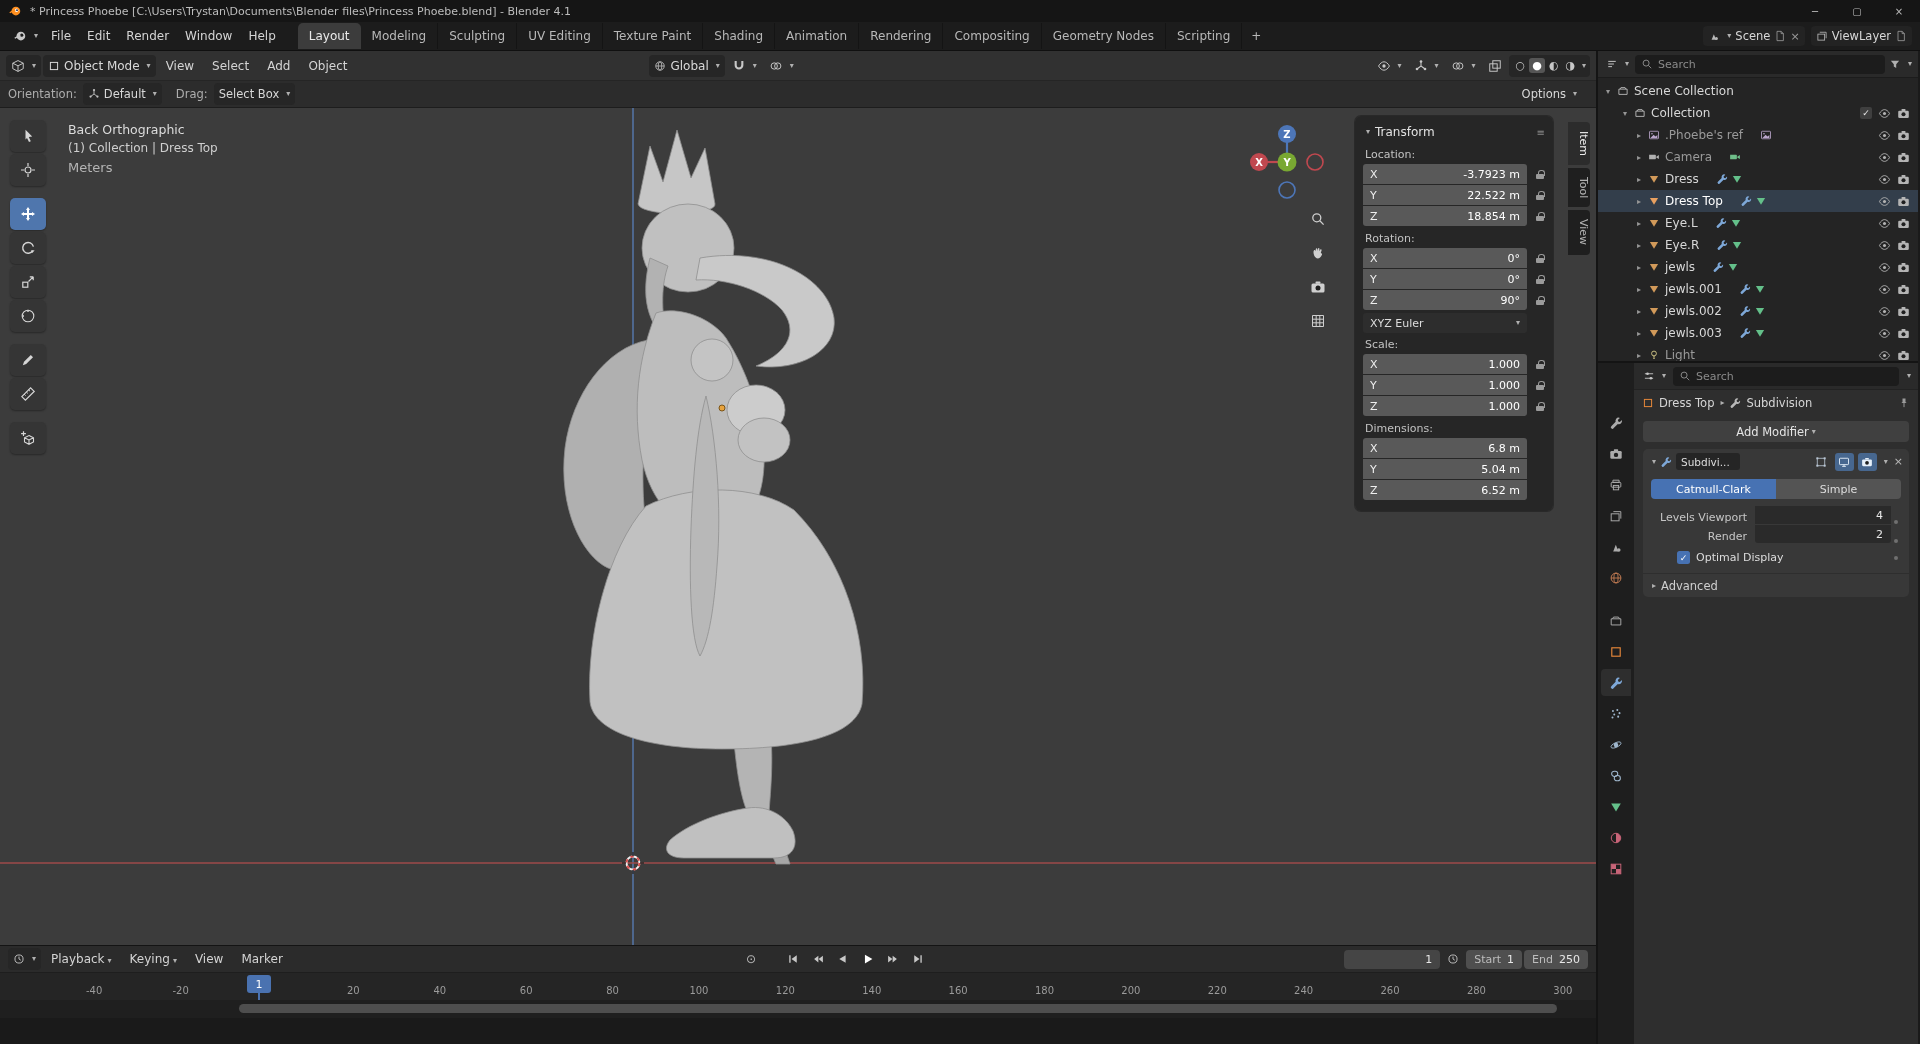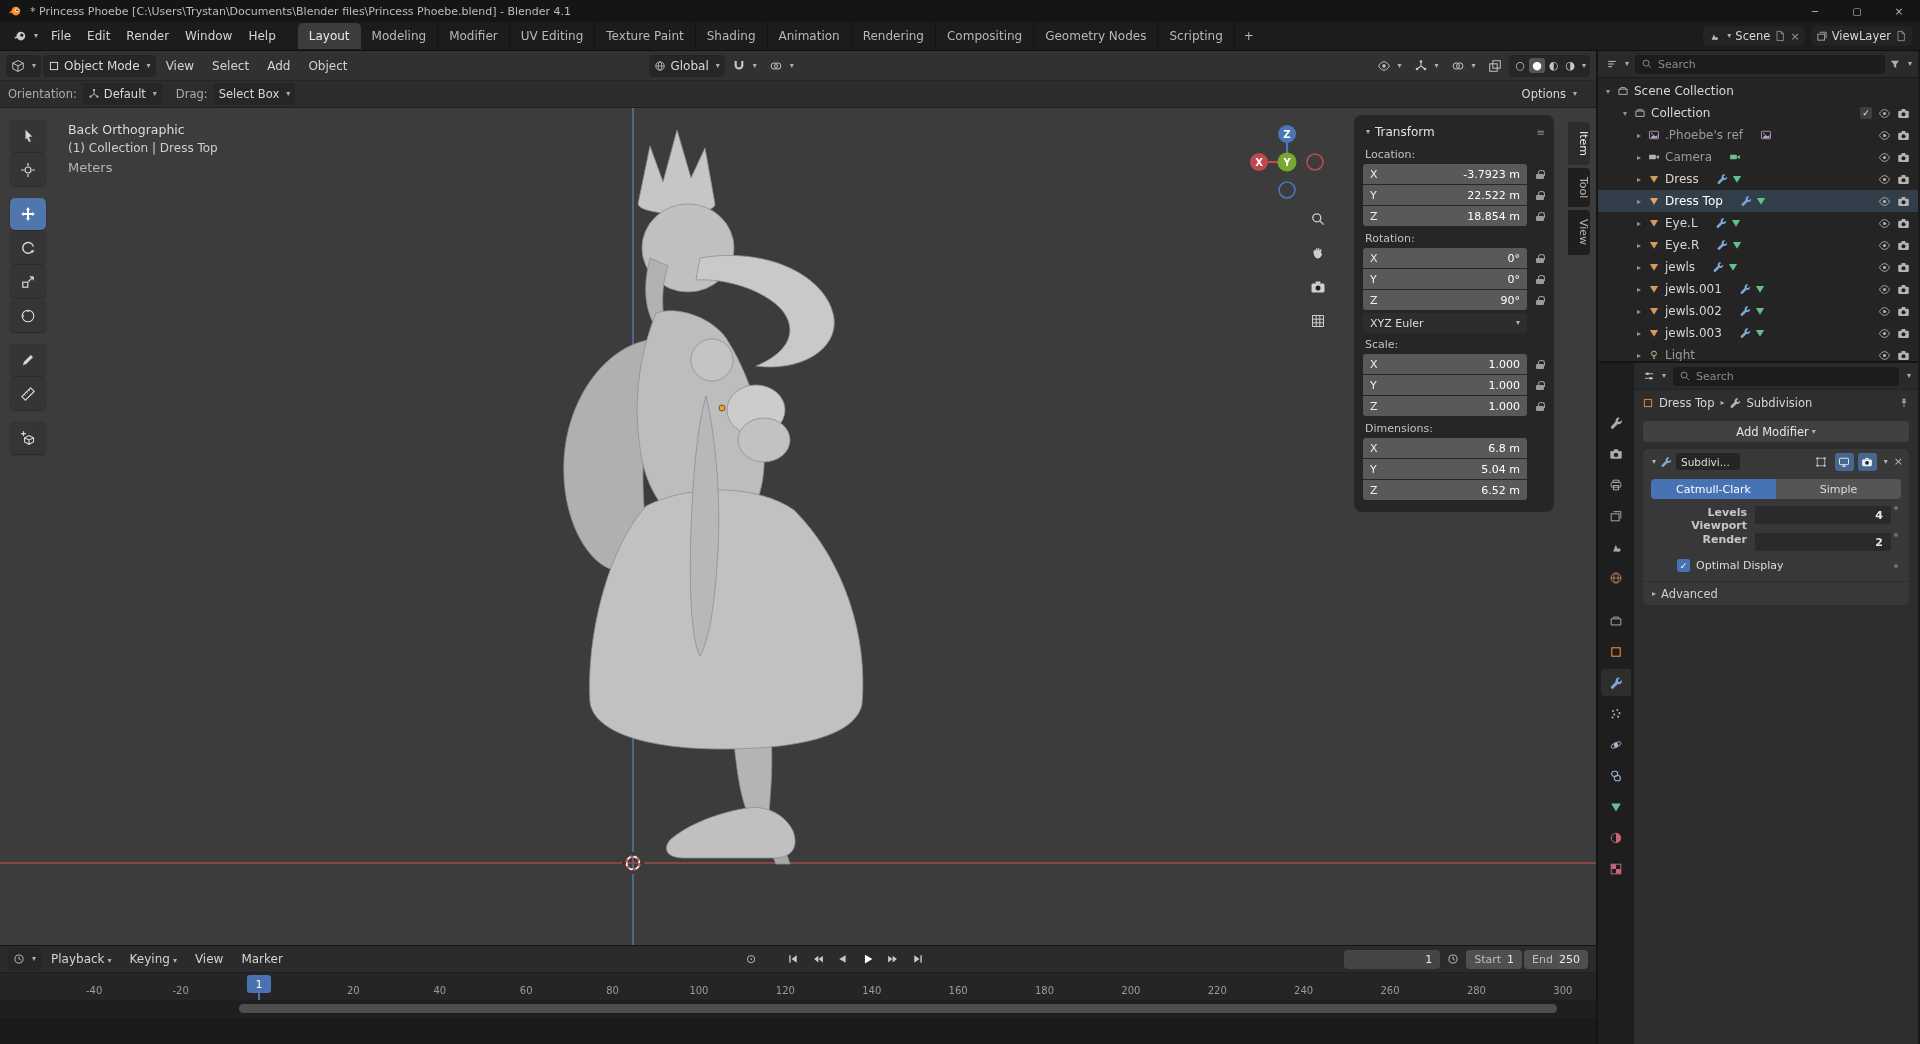--- a/index.html
+++ b/index.html
@@ -122,21 +122,21 @@
   .mod-h{height:25px;display:flex;align-items:center;padding:0 6px;gap:4px;}
   .mod-name{width:64px;height:17px;background:#252525;border-radius:3px;color:#dcdcdc;font-size:10.5px;display:flex;align-items:center;padding:0 5px;white-space:nowrap;overflow:hidden;}
   .mtg{width:19px;height:18px;border-radius:3px;display:flex;align-items:center;justify-content:center;color:#b9c6d4;}
   .mtg.on{background:#47678f;color:#e6f0fa;}
   .mod-x{margin-left:2px;color:#b8b8b8;font-size:11px;}
   .mod-body{padding:5px 8px 7px 8px;}
   .seg{display:flex;height:20px;border-radius:4px;overflow:hidden;margin-bottom:7px;}
   .seg div{flex:1;display:flex;align-items:center;justify-content:center;font-size:11px;}
   .seg .a{background:#4772b3;color:#fff;}
   .seg .b{background:#545454;color:#dcdcdc;}
-  .prow{display:flex;align-items:flex-start;margin-bottom:1px;font-weight:bold;}
+  .prow{display:flex;align-items:flex-end;margin-bottom:1px;}
   .prow .pl{width:104px;text-align:right;padding-right:8px;font-size:11px;color:#c6c6c6;flex:none;}
   .pfield{flex:1;height:18px;background:#2a2a2a;display:flex;align-items:center;justify-content:flex-end;padding:0 8px;color:#e8e8e8;font-size:11px;}
   .prow:nth-of-type(1) .pfield{border-radius:3px 3px 0 0;}
   .kdot{width:10px;display:flex;justify-content:center;flex:none;}
   .kdot i{width:4px;height:4px;border-radius:50%;background:#707070;}
   .chkrow{display:flex;align-items:center;margin:8px 0 2px 26px;gap:6px;}
   .chk{width:13px;height:13px;background:#4772b3;border-radius:2.5px;color:#fff;font-size:9px;display:flex;align-items:center;justify-content:center;}
   .chklbl{font-size:11px;color:#dcdcdc;flex:1;}
   .advrow{border-top:1px solid #2e2e2e;height:24px;display:flex;align-items:center;padding:0 8px;gap:5px;font-size:11.5px;color:#cfcfcf;}
   
@@ -373,21 +373,21 @@
       <span class="chev">▾</span>
     </span>
     <span class="menu-item">File</span>
     <span class="menu-item">Edit</span>
     <span class="menu-item">Render</span>
     <span class="menu-item">Window</span>
     <span class="menu-item">Help</span>
     <div class="ws-wrap">
       <span class="ws-tab active">Layout</span>
       <span class="ws-tab">Modeling</span>
-      <span class="ws-tab">Modifier</span>
+      <span class="ws-tab">Sculpting</span>
       <span class="ws-tab">UV Editing</span>
       <span class="ws-tab">Texture Paint</span>
       <span class="ws-tab">Shading</span>
       <span class="ws-tab">Animation</span>
       <span class="ws-tab">Rendering</span>
       <span class="ws-tab">Compositing</span>
       <span class="ws-tab">Geometry Nodes</span>
       <span class="ws-tab">Scripting</span>
       <span class="ws-plus">+</span>
     </div>

